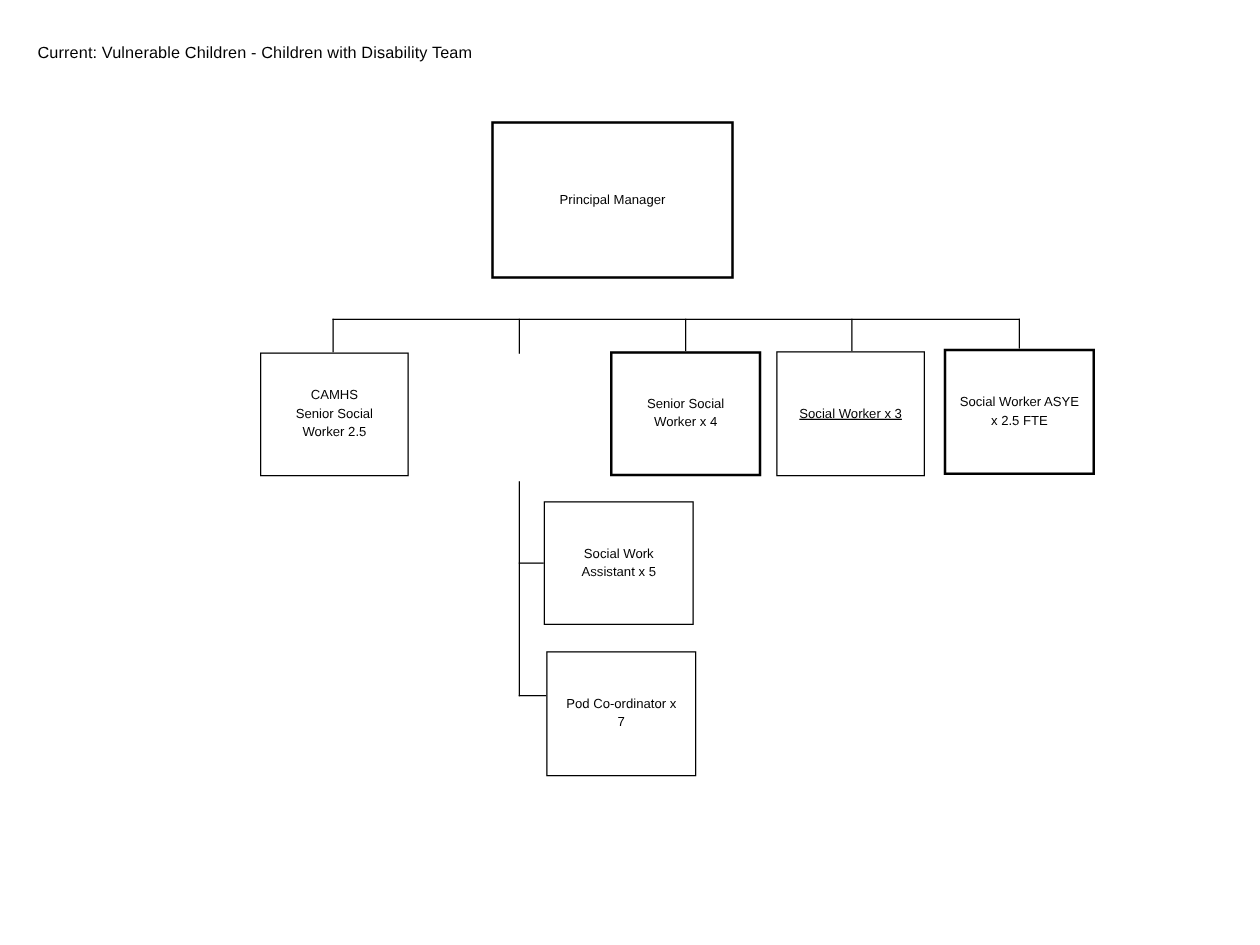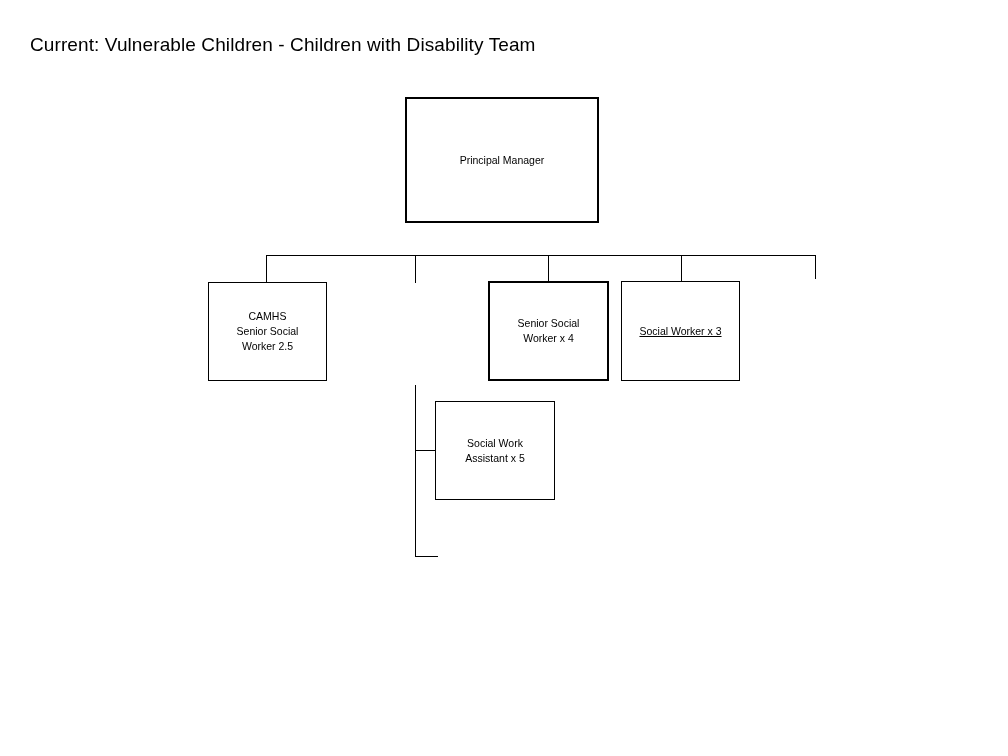--- a/index.html
+++ b/index.html
@@ -15,21 +15,21 @@
     position: relative;
     width: 1008px;
     height: 756px;
     background: #ffffff;
     overflow: hidden;
   }
   #chart-title {
     position: absolute;
     left: 30px;
     top: 34px;
-    font-size: 19px;
+    font-size: 13px;
     letter-spacing: 0.1px;
     color: #000000;
     white-space: nowrap;
   }
   .node {
     position: absolute;
     box-sizing: border-box;
     background: #ffffff;
     border: 1px solid #000000;
     display: flex;
@@ -66,40 +66,48 @@
   <div class="connector v" style="left:266px; top:255px; height:27px;"></div>
   <div class="connector v" style="left:415px; top:255px; height:28px;"></div>
   <div class="connector v" style="left:548px; top:255px; height:26px;"></div>
   <div class="connector v" style="left:681px; top:255px; height:26px;"></div>
   <div class="connector v" style="left:815px; top:255px; height:24px;"></div>
 
   <div class="connector v" style="left:415px; top:385px; height:172px;"></div>
   <div class="connector h" style="left:415px; top:450px; width:21px;"></div>
   <div class="connector h" style="left:415px; top:556px; width:23px;"></div>
 
-  <div class="node thick" style="left:405px; top:97px; width:194px; height:126px;align-items:center;">
+  <div class="node thick" style="left:393px; top:97px; width:194px; height:126px;align-items:center;">
     <span class="node-label">Principal Manager</span>
   </div>
 
   <div class="node" style="left:208px; top:282px; width:119px; height:99px;">
     <span class="node-label">CAMHS
 Senior Social
 Worker 2.5</span>
   </div>
 
 
   <div class="node thick" style="left:488px; top:281px; width:121px; height:100px;">
     <span class="node-label">Senior Social
 Worker x 4</span>
   </div>
 
   <div class="node" style="left:621px; top:281px; width:119px; height:100px;text-decoration:underline;">
     <span class="node-label">Social Worker x 3</span>
   </div>
 
+  <div class="node thick" style="left:755px; top:279px; width:121px; height:101px;">
+    <span class="node-label">Social Worker ASYE
+x 2.5 FTE</span>
+  </div>
 
   <div class="node" style="left:435px; top:401px; width:120px; height:99px;">
     <span class="node-label">Social Work
 Assistant x 5</span>
   </div>
 
+  <div class="node" style="left:437px; top:521px; width:120px; height:100px;">
+    <span class="node-label">Pod Co-ordinator x
+7</span>
+  </div>
 
 </div>
 
 </body></html>

